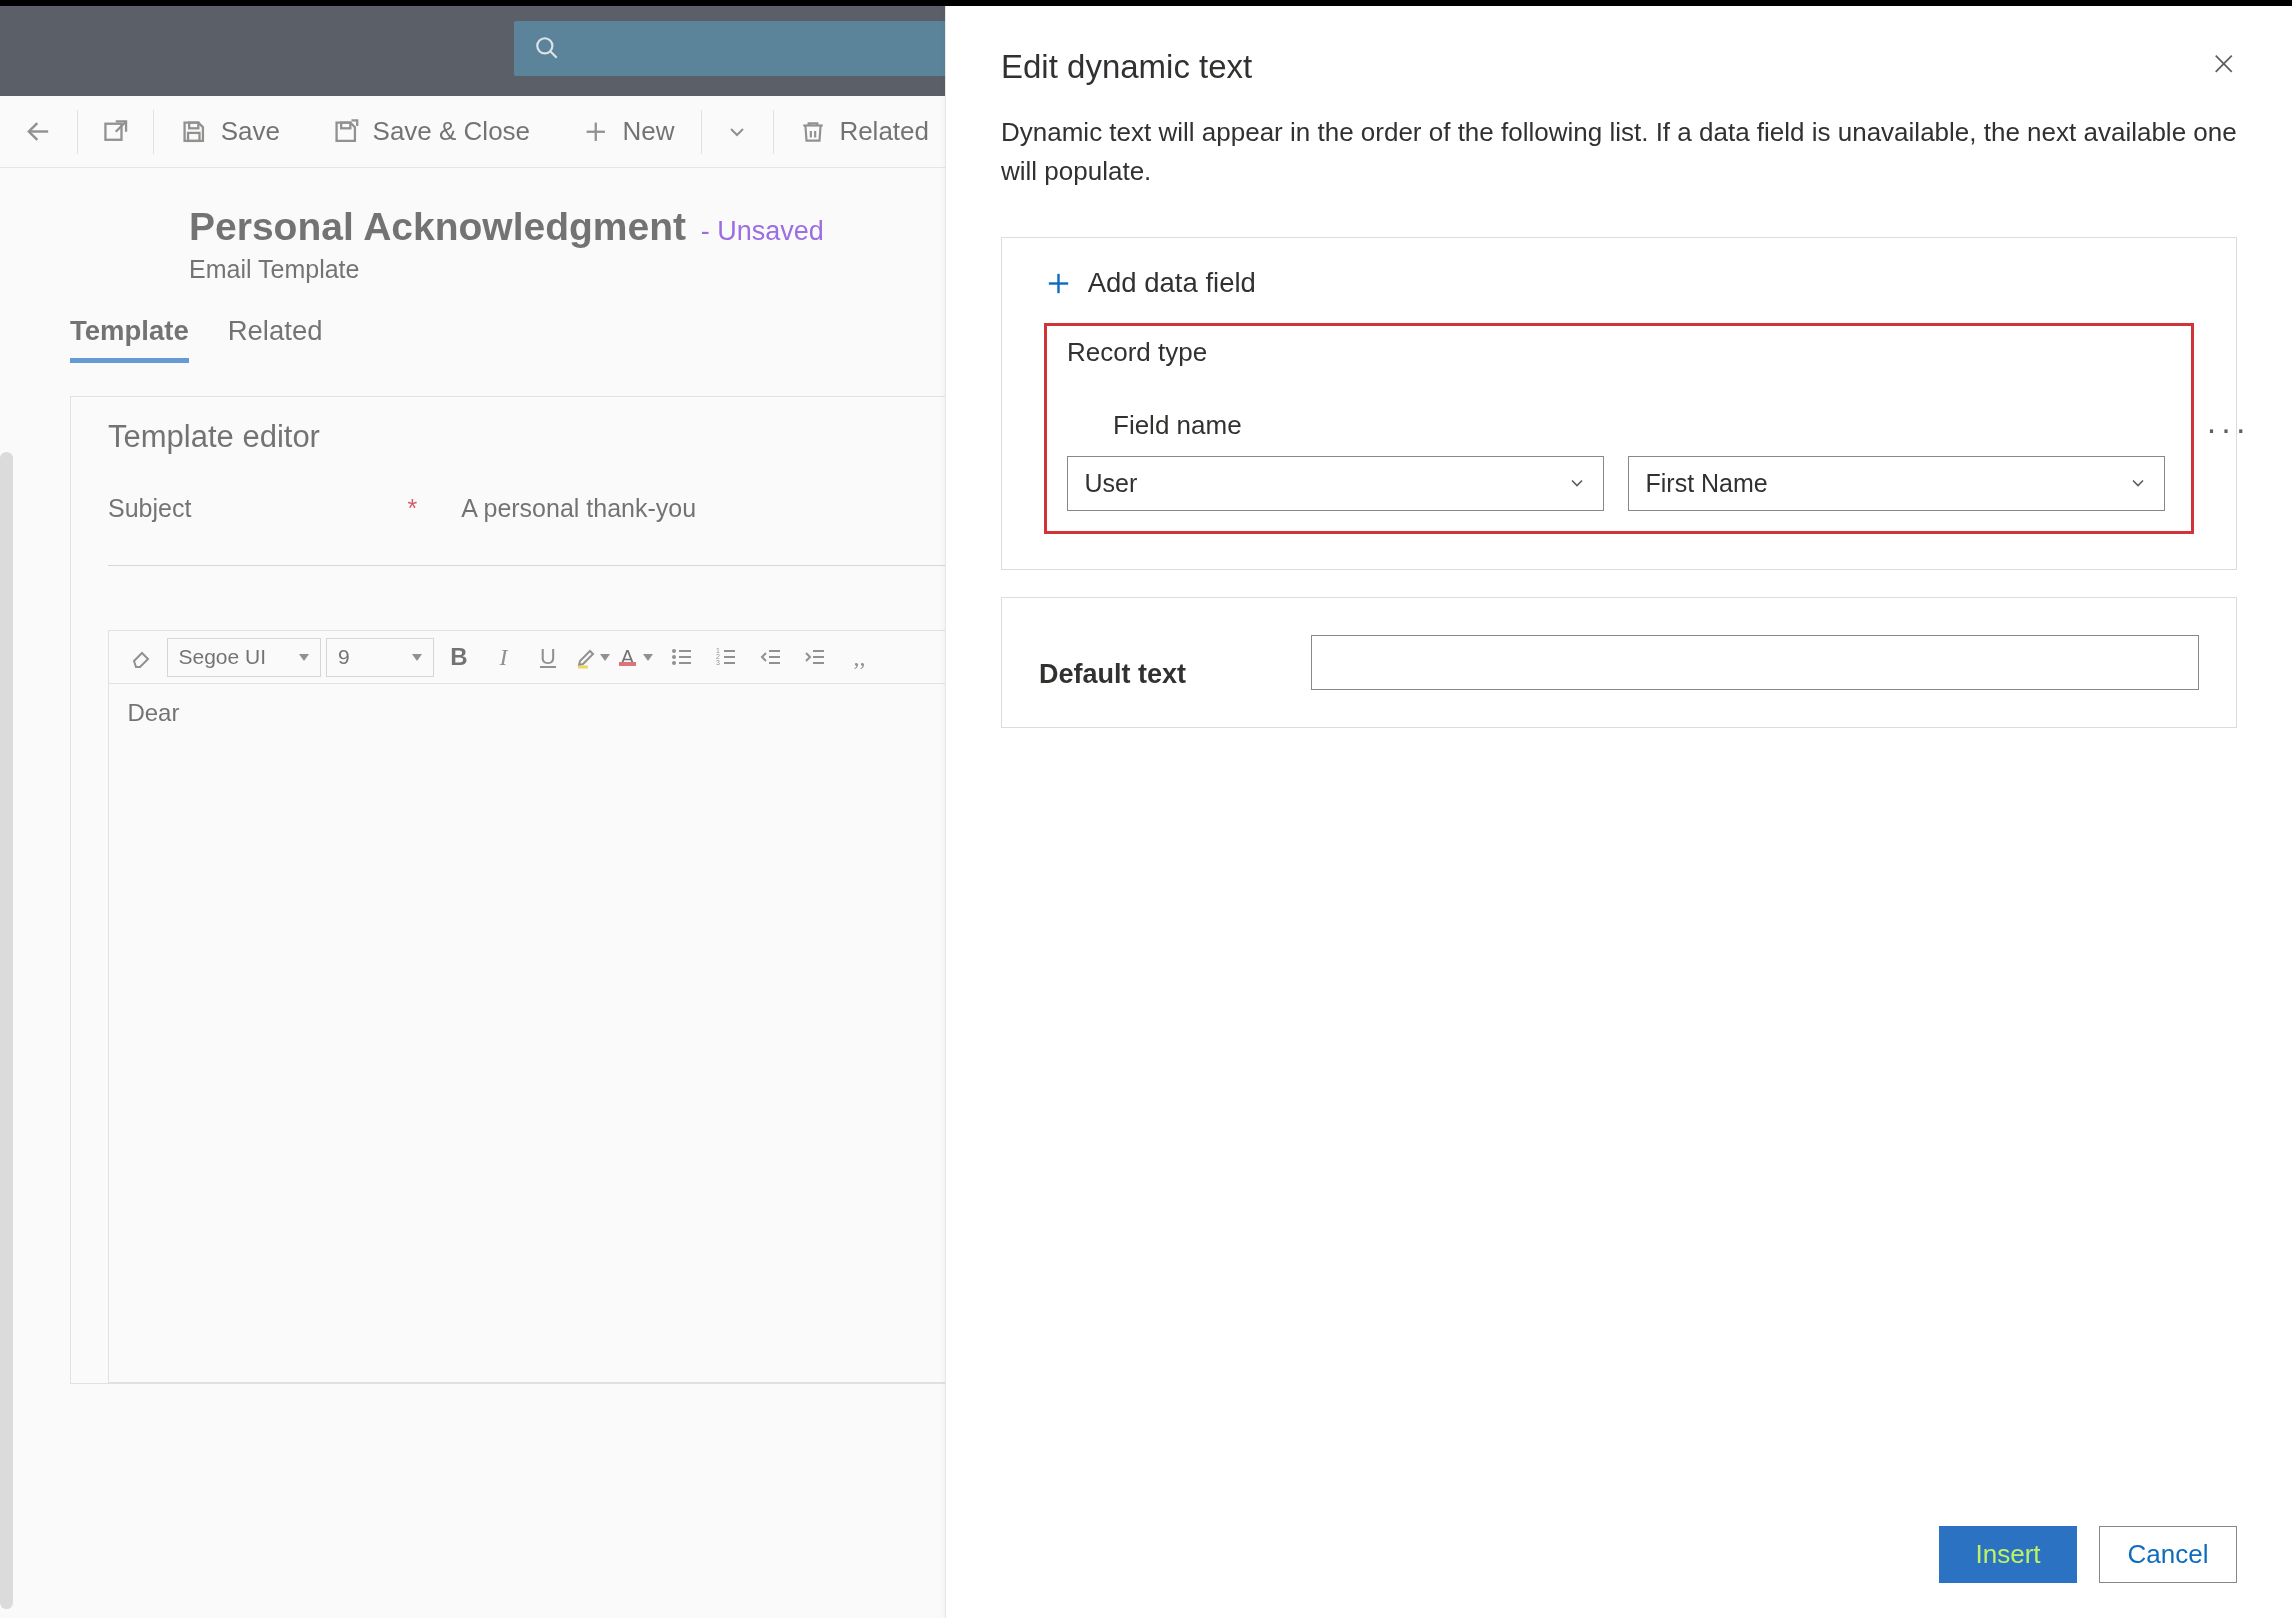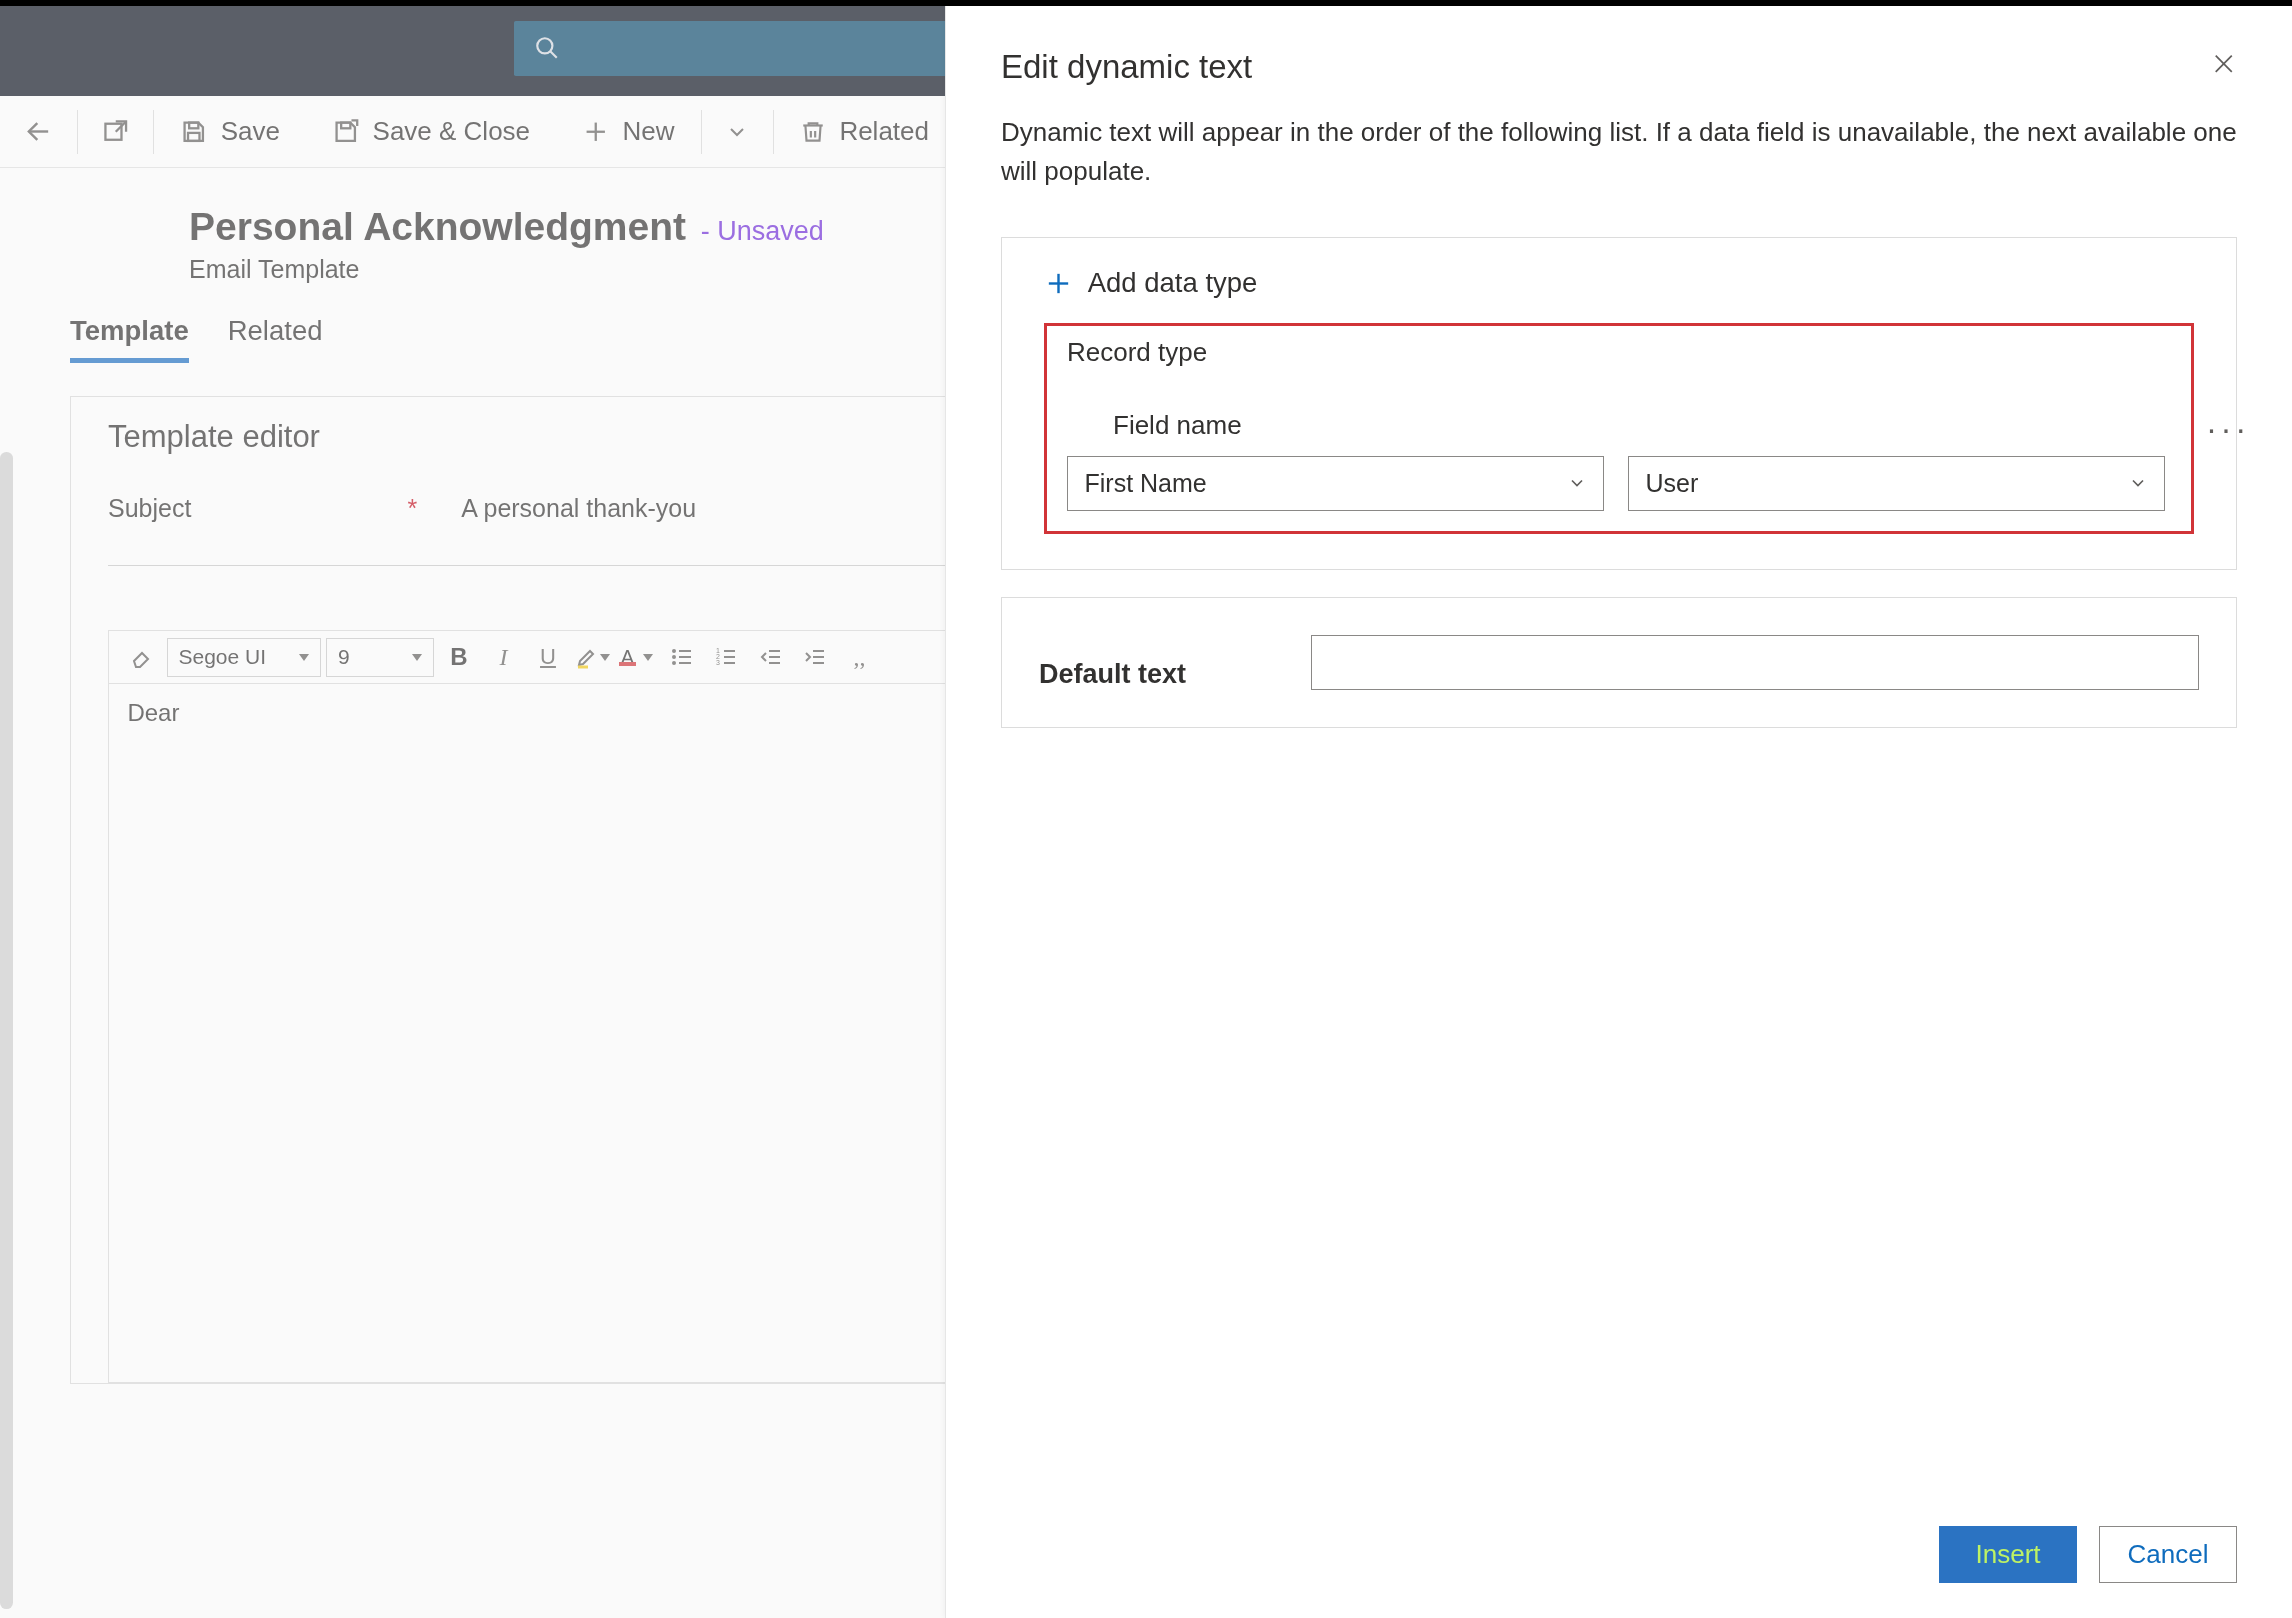--- a/index.html
+++ b/index.html
@@ -352,37 +352,37 @@
       </div>
     </div>
     <div class="panel-desc">Dynamic text will appear in the order of the following list. If a data field is unavailable, the next available one will populate.</div>
 
     <div class="df-card">
       <div class="add-row">
         <svg width="29" height="29" viewBox="0 0 24 24" fill="none" stroke-width="2">
             <line x1="12" y1="4" x2="12" y2="20"></line>
             <line x1="4" y1="12" x2="20" y2="12"></line>
           </svg>
-        <span>Add data type</span>
+        <span>Add data field</span>
       </div>
 
       <div class="highlight">
         <div class="hl-headers">
           <span class="hl-label">Record type</span>
           <span class="hl-label" style="margin-left:46px">Field name</span>
         </div>
         <div class="hl-selects">
           <div class="sel">
-            <span>First Name</span>
+            <span>User</span>
             <svg width="20" height="20" viewBox="0 0 24 24" fill="none" stroke="#605e5c" stroke-width="2">
                 <polyline points="6 9 12 15 18 9"></polyline>
               </svg>
           </div>
           <div class="sel">
-            <span>User</span>
+            <span>First Name</span>
             <svg width="20" height="20" viewBox="0 0 24 24" fill="none" stroke="#605e5c" stroke-width="2">
                 <polyline points="6 9 12 15 18 9"></polyline>
               </svg>
           </div>
         </div>
         <div class="ellipsis">···</div>
       </div>
     </div>
 
     <div class="default-card">

